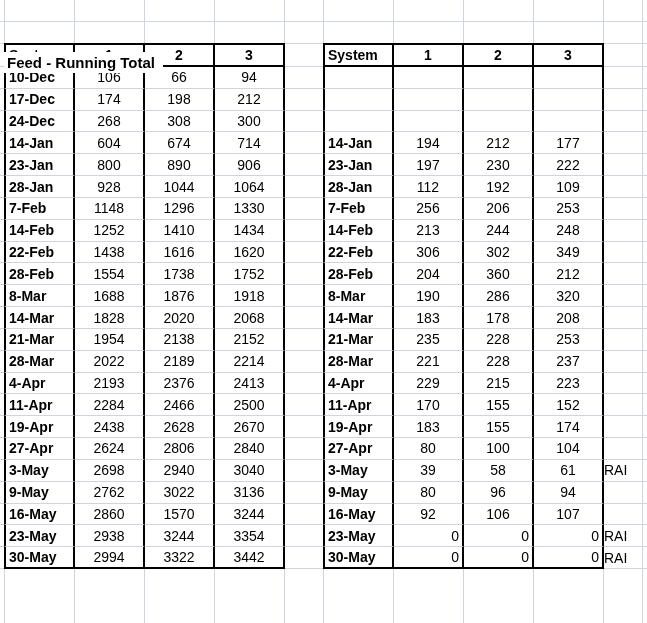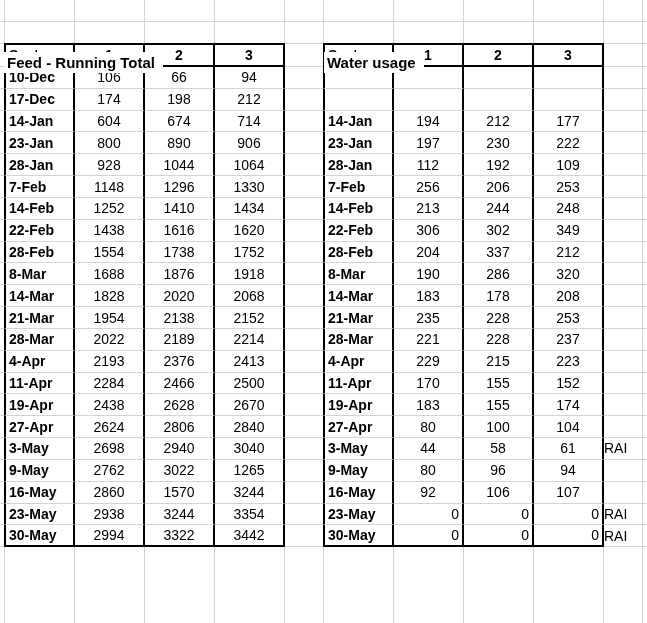--- a/index.html
+++ b/index.html
@@ -76,21 +76,20 @@
   [data-repeat] .row:last-child .num { border-bottom:2px solid var(--border); }
   .al-right { justify-content:flex-end; padding-right:3px; }
 </style>
 </head>
 <body>
 
 <div class="sheet">
   <div class="gridlines"></div>
 
   <div class="title feed-title">Feed - Running Total</div>
-  <div class="title water-title">Water usage</div>
 
   <div class="body">
 
     <div class="row hrow">
       <div class="cell m"></div>
       <div class="cell date">System</div>
       <div class="cell num">1</div>
       <div class="cell num">2</div>
       <div class="cell num">3</div>
       <div class="cell gap"></div>
@@ -126,20 +125,34 @@
         <div class="cell gap"></div>
         <div class="cell date"></div>
         <div class="cell num"></div>
         <div class="cell num"></div>
         <div class="cell num"></div>
         <div class="cell rain"></div>
         <div class="cell mr"></div>
       </div>
         <div class="row r">
         <div class="cell m"></div>
+        <div class="cell date">24-Dec</div>
+        <div class="cell num">268</div>
+        <div class="cell num">308</div>
+        <div class="cell num">300</div>
+        <div class="cell gap"></div>
+        <div class="cell date"></div>
+        <div class="cell num"></div>
+        <div class="cell num"></div>
+        <div class="cell num"></div>
+        <div class="cell rain"></div>
+        <div class="cell mr"></div>
+      </div>
+        <div class="row r">
+        <div class="cell m"></div>
         <div class="cell date">14-Jan</div>
         <div class="cell num">604</div>
         <div class="cell num">674</div>
         <div class="cell num">714</div>
         <div class="cell gap"></div>
         <div class="cell date">14-Jan</div>
         <div class="cell num">194</div>
         <div class="cell num">212</div>
         <div class="cell num">177</div>
         <div class="cell rain"></div>
@@ -217,21 +230,21 @@
       </div>
         <div class="row r">
         <div class="cell m"></div>
         <div class="cell date">28-Feb</div>
         <div class="cell num">1554</div>
         <div class="cell num">1738</div>
         <div class="cell num">1752</div>
         <div class="cell gap"></div>
         <div class="cell date">28-Feb</div>
         <div class="cell num">204</div>
-        <div class="cell num">337</div>
+        <div class="cell num">360</div>
         <div class="cell num">212</div>
         <div class="cell rain"></div>
         <div class="cell mr"></div>
       </div>
         <div class="row r">
         <div class="cell m"></div>
         <div class="cell date">8-Mar</div>
         <div class="cell num">1688</div>
         <div class="cell num">1876</div>
         <div class="cell num">1918</div>
@@ -342,32 +355,32 @@
         <div class="cell mr"></div>
       </div>
         <div class="row r">
         <div class="cell m"></div>
         <div class="cell date">3-May</div>
         <div class="cell num">2698</div>
         <div class="cell num">2940</div>
         <div class="cell num">3040</div>
         <div class="cell gap"></div>
         <div class="cell date">3-May</div>
-        <div class="cell num">44</div>
+        <div class="cell num">39</div>
         <div class="cell num">58</div>
         <div class="cell num">61</div>
         <div class="cell rain">RAIN</div>
         <div class="cell mr"></div>
       </div>
         <div class="row r">
         <div class="cell m"></div>
         <div class="cell date">9-May</div>
         <div class="cell num">2762</div>
         <div class="cell num">3022</div>
-        <div class="cell num">1265</div>
+        <div class="cell num">3136</div>
         <div class="cell gap"></div>
         <div class="cell date">9-May</div>
         <div class="cell num">80</div>
         <div class="cell num">96</div>
         <div class="cell num">94</div>
         <div class="cell rain"></div>
         <div class="cell mr"></div>
       </div>
         <div class="row r">
         <div class="cell m"></div>

